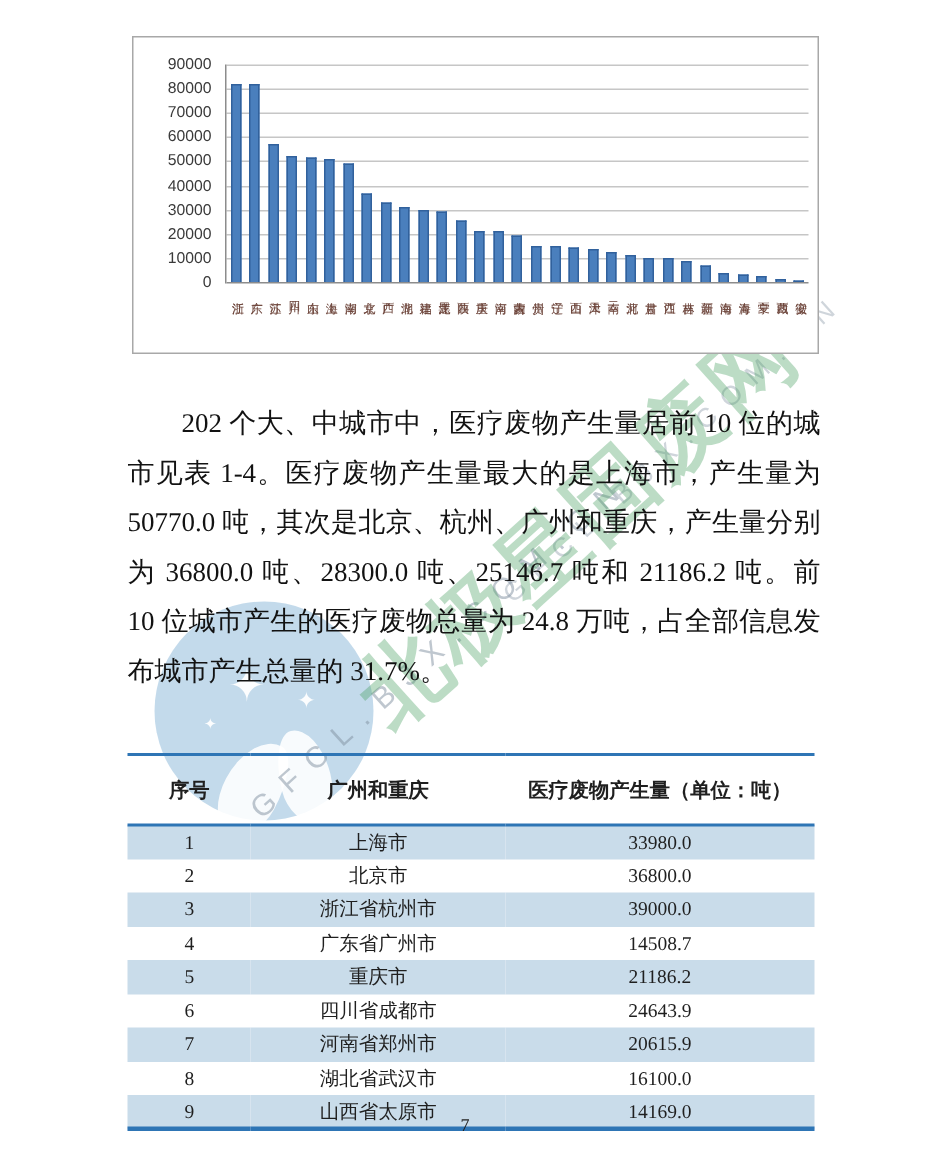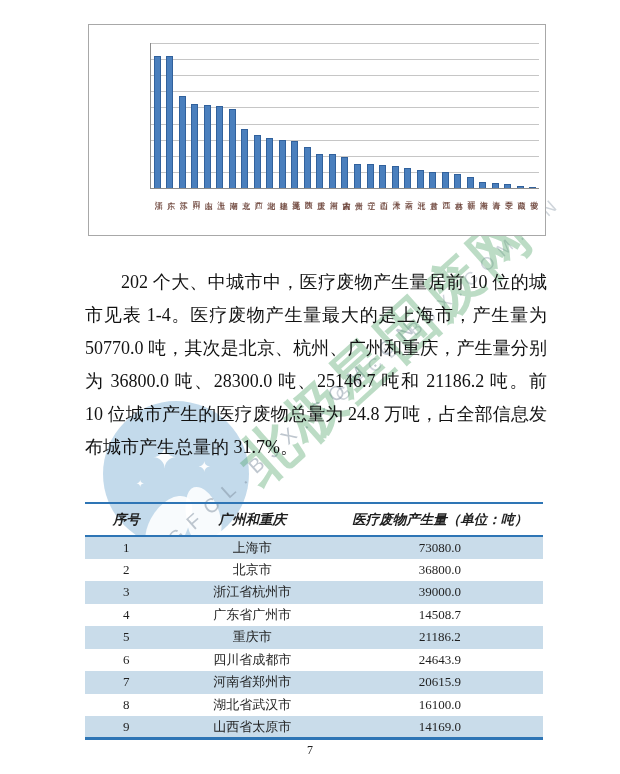--- a/index.html
+++ b/index.html
@@ -42,21 +42,21 @@
     color:#6b4238;font-family:"Liberation Sans","DejaVu Sans",sans-serif;}
   
   .fig-caption{position:absolute;left:0;top:245px;width:620px;text-align:center;font-size:15px;color:#1d1d1d;}
   .body-text{position:absolute;left:85px;top:266px;width:462px;font-size:18px;line-height:33px;
     text-align:justify;text-indent:2em;color:#121212;}
   .table-title{position:absolute;left:0;top:479px;width:620px;text-align:center;font-size:15px;color:#1d1d1d;}
   
   .data-table{position:absolute;left:85px;top:502px;width:458px;border-collapse:collapse;
     font-size:13.5px;color:#1f1f1f;table-layout:fixed;}
   .data-table col.c1{width:18%;} .data-table col.c2{width:37%;} .data-table col.c3{width:45%;}
-  .data-table thead tr{height:33px;border-top:2px solid #2e75b5;border-bottom:2px solid #2e75b5;font-style:italic;}
+  .data-table thead tr{height:47px;border-top:2px solid #2e75b5;border-bottom:2px solid #2e75b5;}
   .data-table th{font-weight:bold;text-align:center;padding:0;font-size:13.5px;}
   .data-table tbody tr{height:22.5px;}
   .data-table tbody tr.shaded{background:#c9dcea;}
   .data-table tbody tr:last-child{border-bottom:3px solid #2e75b5;}
   .data-table td{text-align:center;padding:0;font-size:13px;}
   .page-num{position:absolute;left:0;top:743px;width:620px;text-align:center;font-size:12px;color:#222;}
 </style>
 </head>
 <body>
 
@@ -66,20 +66,32 @@
   <span class="wm-star s1">✦</span>
   <span class="wm-star s2">✦</span>
   <span class="wm-star s3">✦</span>
   <div class="wm-petal p1"></div>
   <div class="wm-petal p2"></div>
   <div class="wm-gray g1">GFCL.BJX.COM.CN</div>
   <div class="wm-gray g2">GFCL.BJX.COM.CN</div>
   <div class="wm-green">北极星固废网</div>
 
   <div class="chart-box">
+    <div class="ylabels" id="ylabels">
+        <div class="ylabel" style="top: 0px;">90000</div>
+        <div class="ylabel" style="top: 16.11px;">80000</div>
+        <div class="ylabel" style="top: 32.22px;">70000</div>
+        <div class="ylabel" style="top: 48.33px;">60000</div>
+        <div class="ylabel" style="top: 64.44px;">50000</div>
+        <div class="ylabel" style="top: 80.56px;">40000</div>
+        <div class="ylabel" style="top: 96.67px;">30000</div>
+        <div class="ylabel" style="top: 112.78px;">20000</div>
+        <div class="ylabel" style="top: 128.89px;">10000</div>
+        <div class="ylabel" style="top: 145px;">0</div>
+      </div>
     <div class="plot">
       <div id="gridlines">
           <div class="gridline" style="top: 0px;"></div>
           <div class="gridline" style="top: 16.11px;"></div>
           <div class="gridline" style="top: 32.22px;"></div>
           <div class="gridline" style="top: 48.33px;"></div>
           <div class="gridline" style="top: 64.44px;"></div>
           <div class="gridline" style="top: 80.56px;"></div>
           <div class="gridline" style="top: 96.67px;"></div>
           <div class="gridline" style="top: 112.78px;"></div>
@@ -294,21 +306,21 @@
         <tr id="thead-row">
           <th>序号</th>
           <th>广州和重庆</th>
           <th>医疗废物产生量（单位：吨）</th>
         </tr>
       </thead>
     <tbody id="tbody">
         <tr class="shaded">
           <td>1</td>
           <td>上海市</td>
-          <td>73080.0</td>
+          <td>33980.0</td>
         </tr>
         <tr>
           <td>2</td>
           <td>北京市</td>
           <td>36800.0</td>
         </tr>
         <tr class="shaded">
           <td>3</td>
           <td>浙江省杭州市</td>
           <td>39000.0</td>

